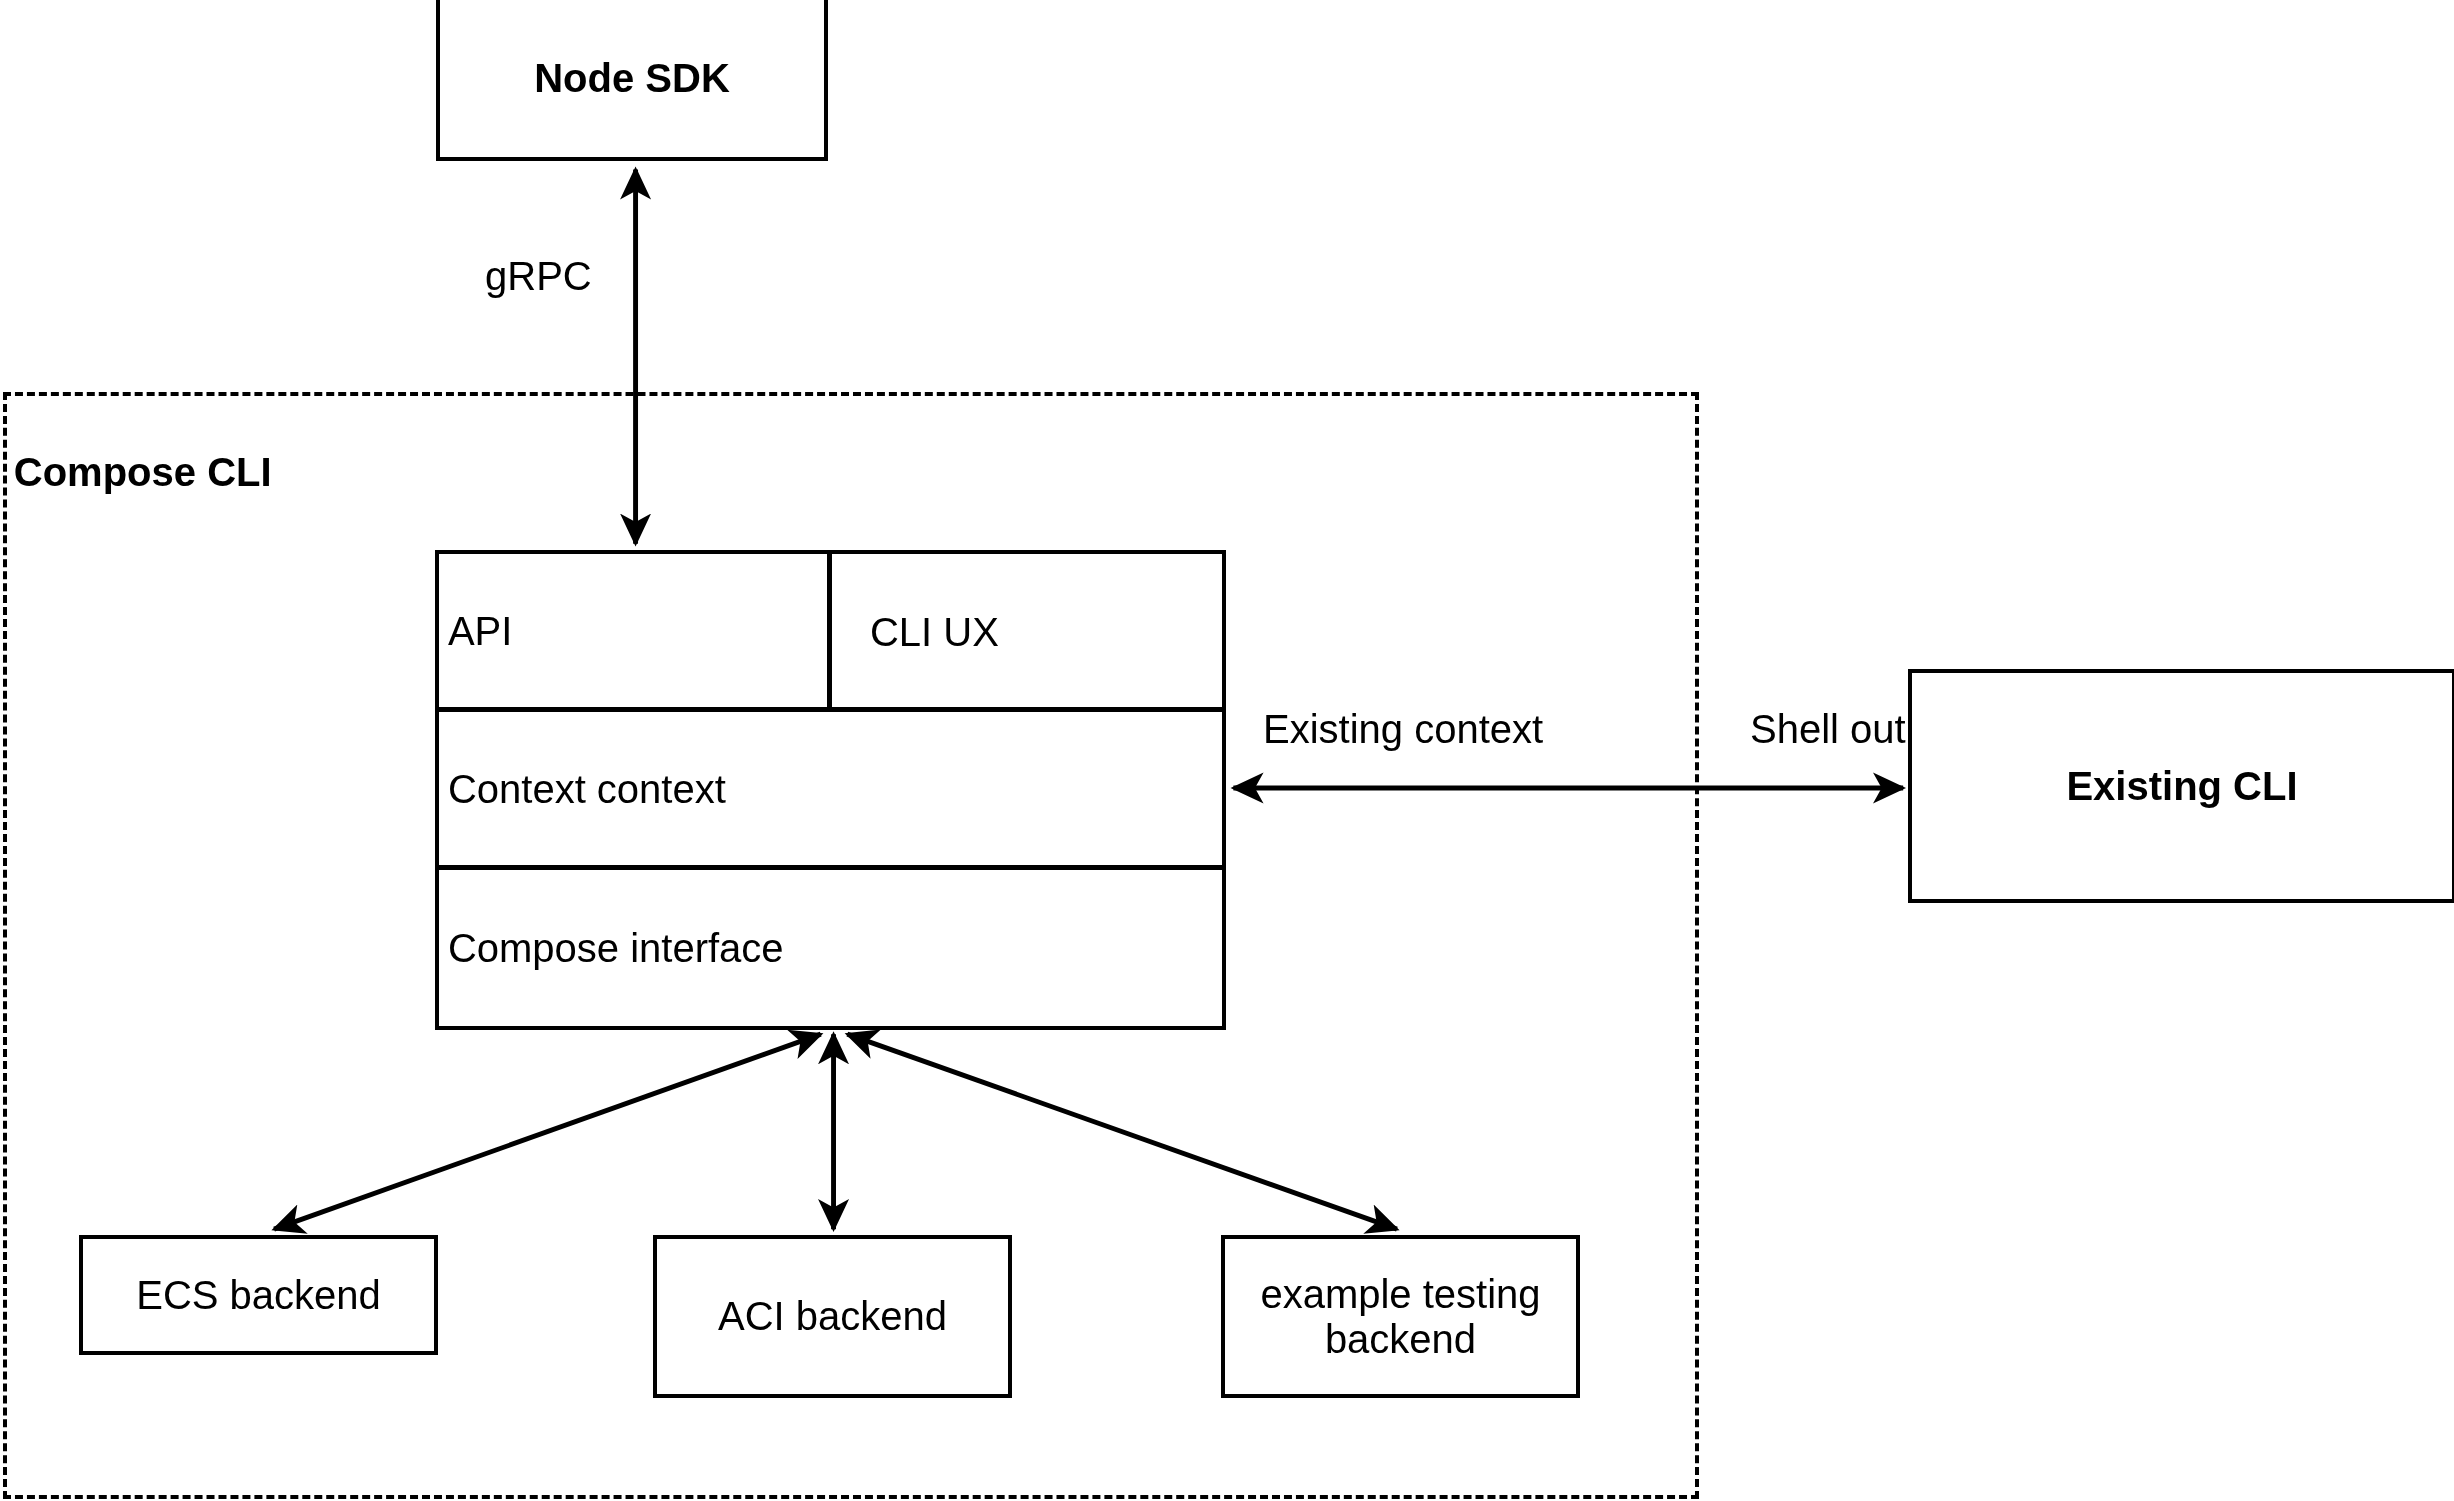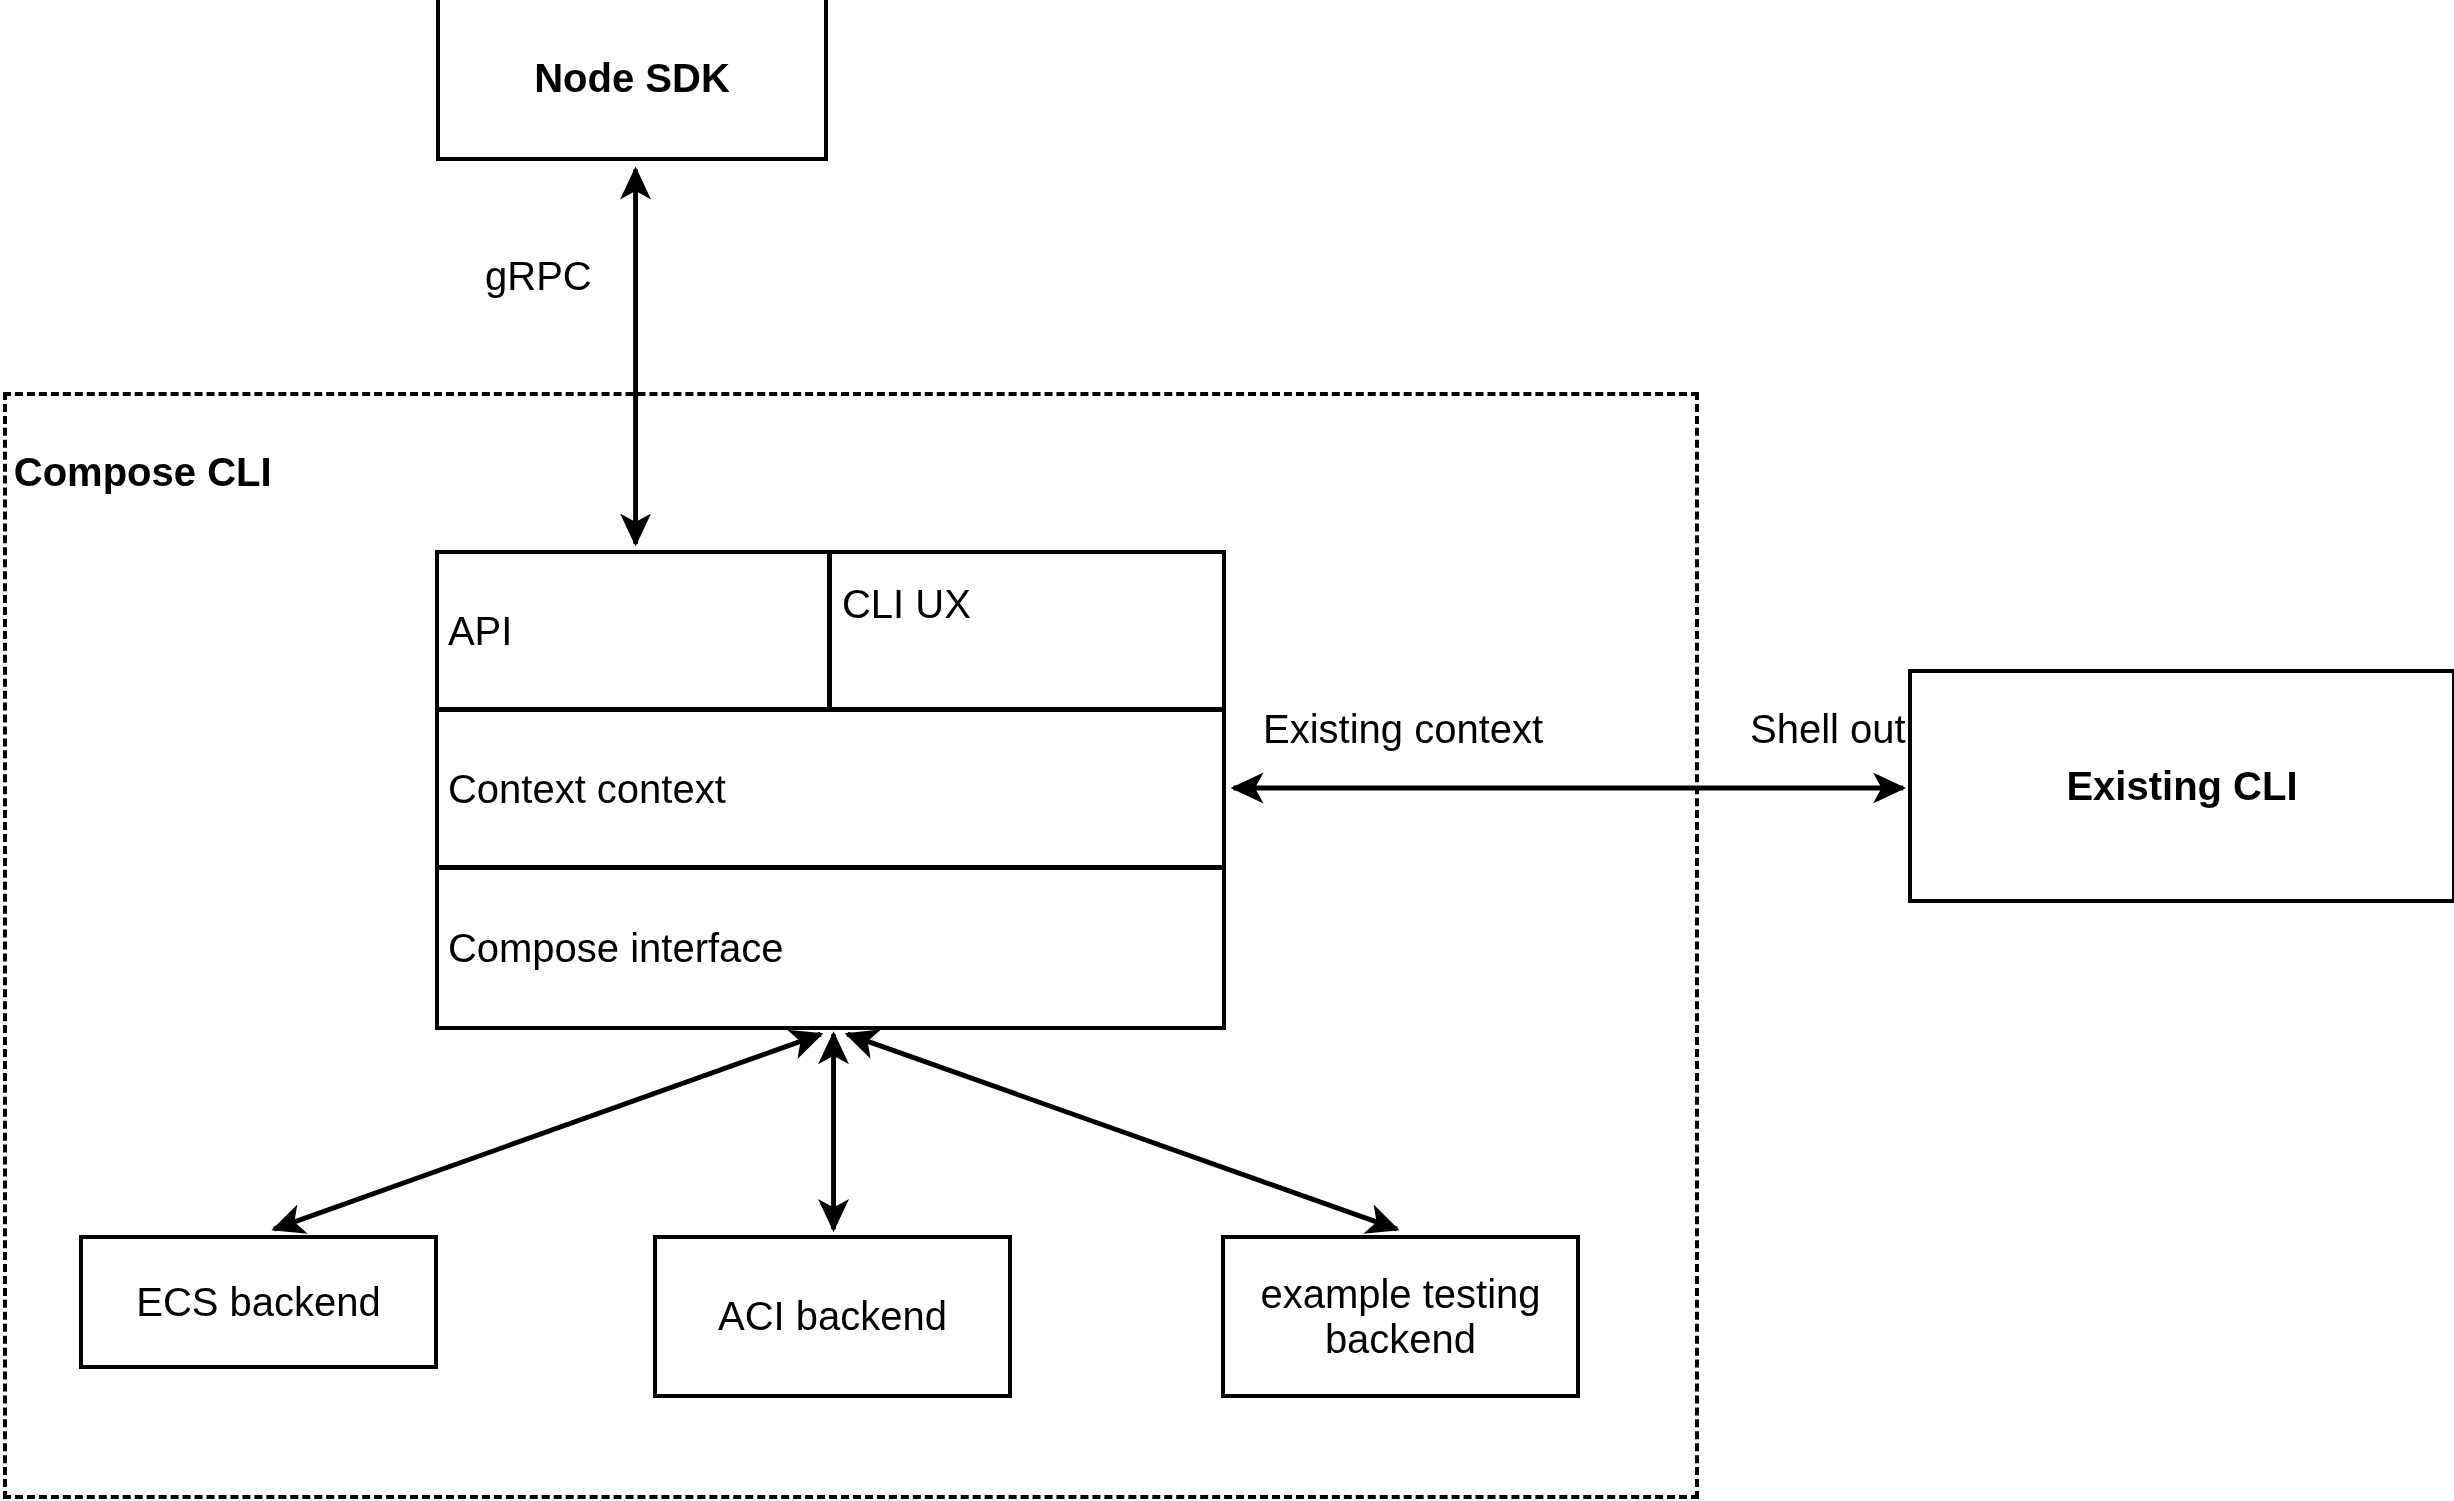--- a/index.html
+++ b/index.html
@@ -109,21 +109,21 @@
   <div class="edge-label" style="left:485px; top:254px;">gRPC</div>
 
   <div class="node-box" style="left:435px; top:550px; width:791px; height:480px;"></div>
 
   <div class="stack-cell" style="left:438px; top:553px; width:391px; height:157px;">
     <span class="node-label">API</span>
   </div>
 
   <div style="position:absolute; left:827px; top:552px; width:4.9px; height:158px; background:#000000;"></div>
 
-  <div class="stack-cell" style="left:832px; top:526px; width:392px; height:157px;">
+  <div class="stack-cell" style="left:832px; top:554px; width:392px; height:157px;padding-left:28px;">
     <span class="node-label">CLI UX</span>
   </div>
 
   <div style="position:absolute; left:435px; top:707px; width:791px; height:4.9px; background:#000000;"></div>
 
   <div class="stack-cell" style="left:438px; top:712px; width:786px; height:155px;">
     <span class="node-label">Context context</span>
   </div>
 
   <div style="position:absolute; left:435px; top:865px; width:791px; height:4.9px; background:#000000;"></div>
@@ -133,21 +133,21 @@
   </div>
 
   <div class="edge-label" style="left:1263px; top:707px;">Existing context</div>
 
   <div class="edge-label" style="left:1750px; top:707px;">Shell out</div>
 
   <div class="node-box" style="left:1908px; top:669px; width:548px; height:234px;">
     <span class="node-label bold">Existing CLI</span>
   </div>
 
-  <div class="node-box" style="left:79px; top:1235px; width:359px; height:134px;">
+  <div class="node-box" style="left:79px; top:1235px; width:359px; height:120px;">
     <span class="node-label">ECS backend</span>
   </div>
 
   <div class="node-box" style="left:1221px; top:1235px; width:359px; height:163px;">
     <span class="node-label">
       <span>example testing</span><br>
       <span>backend</span>
     </span>
   </div>
 

